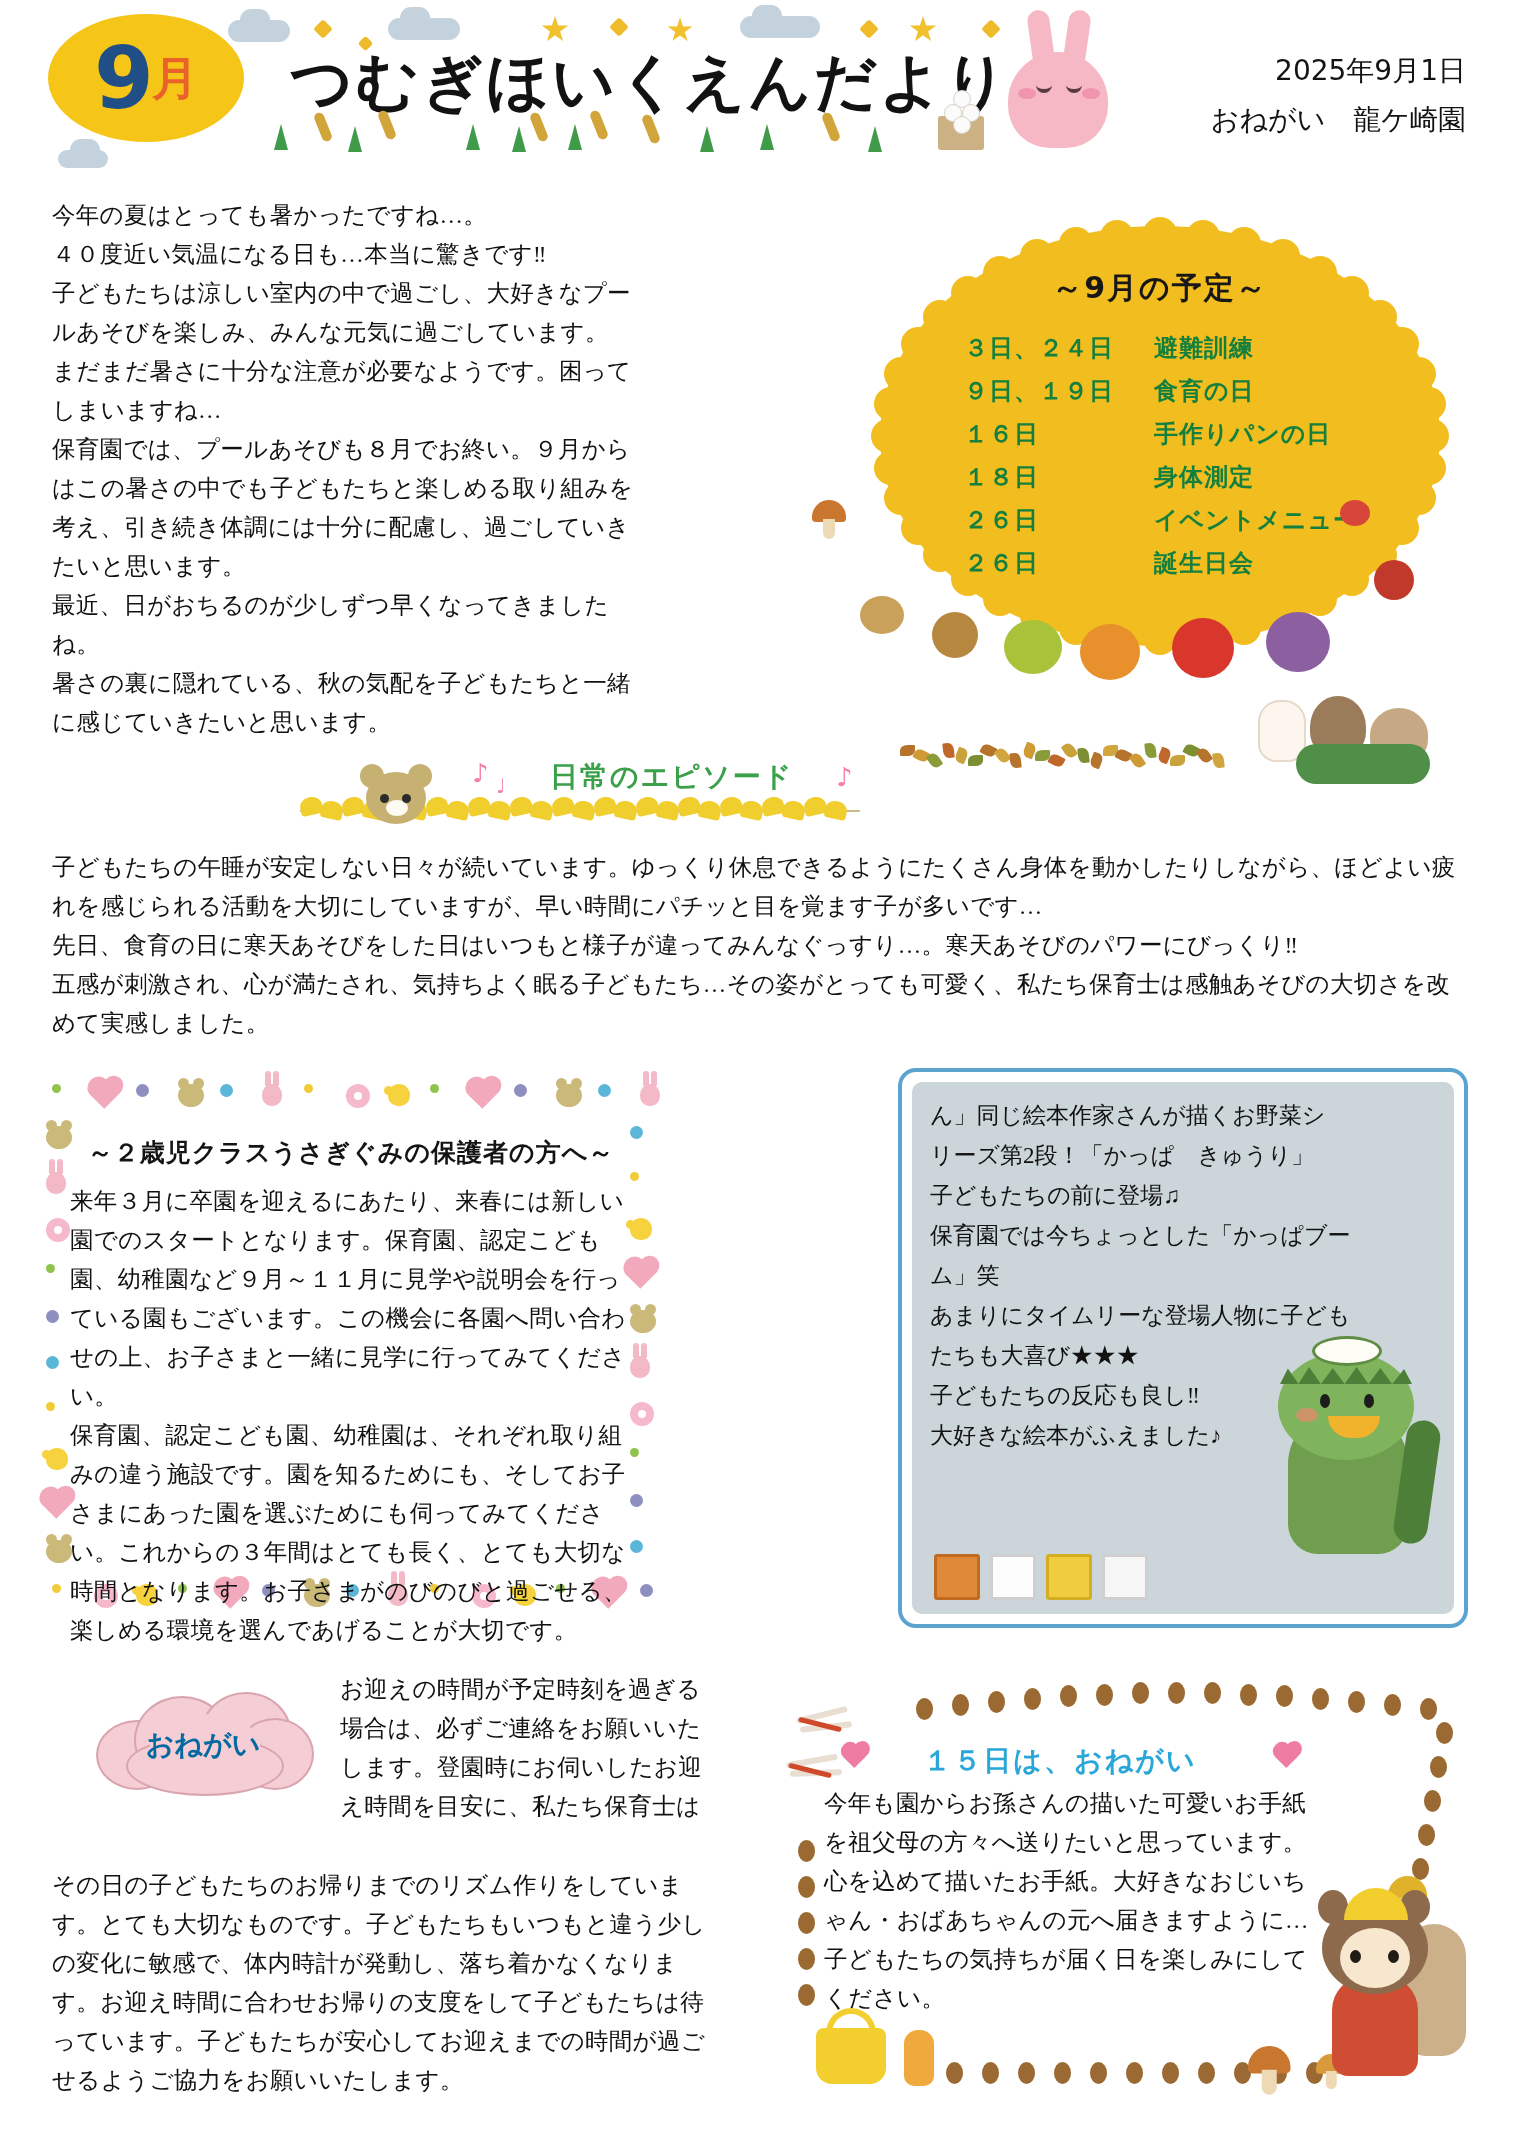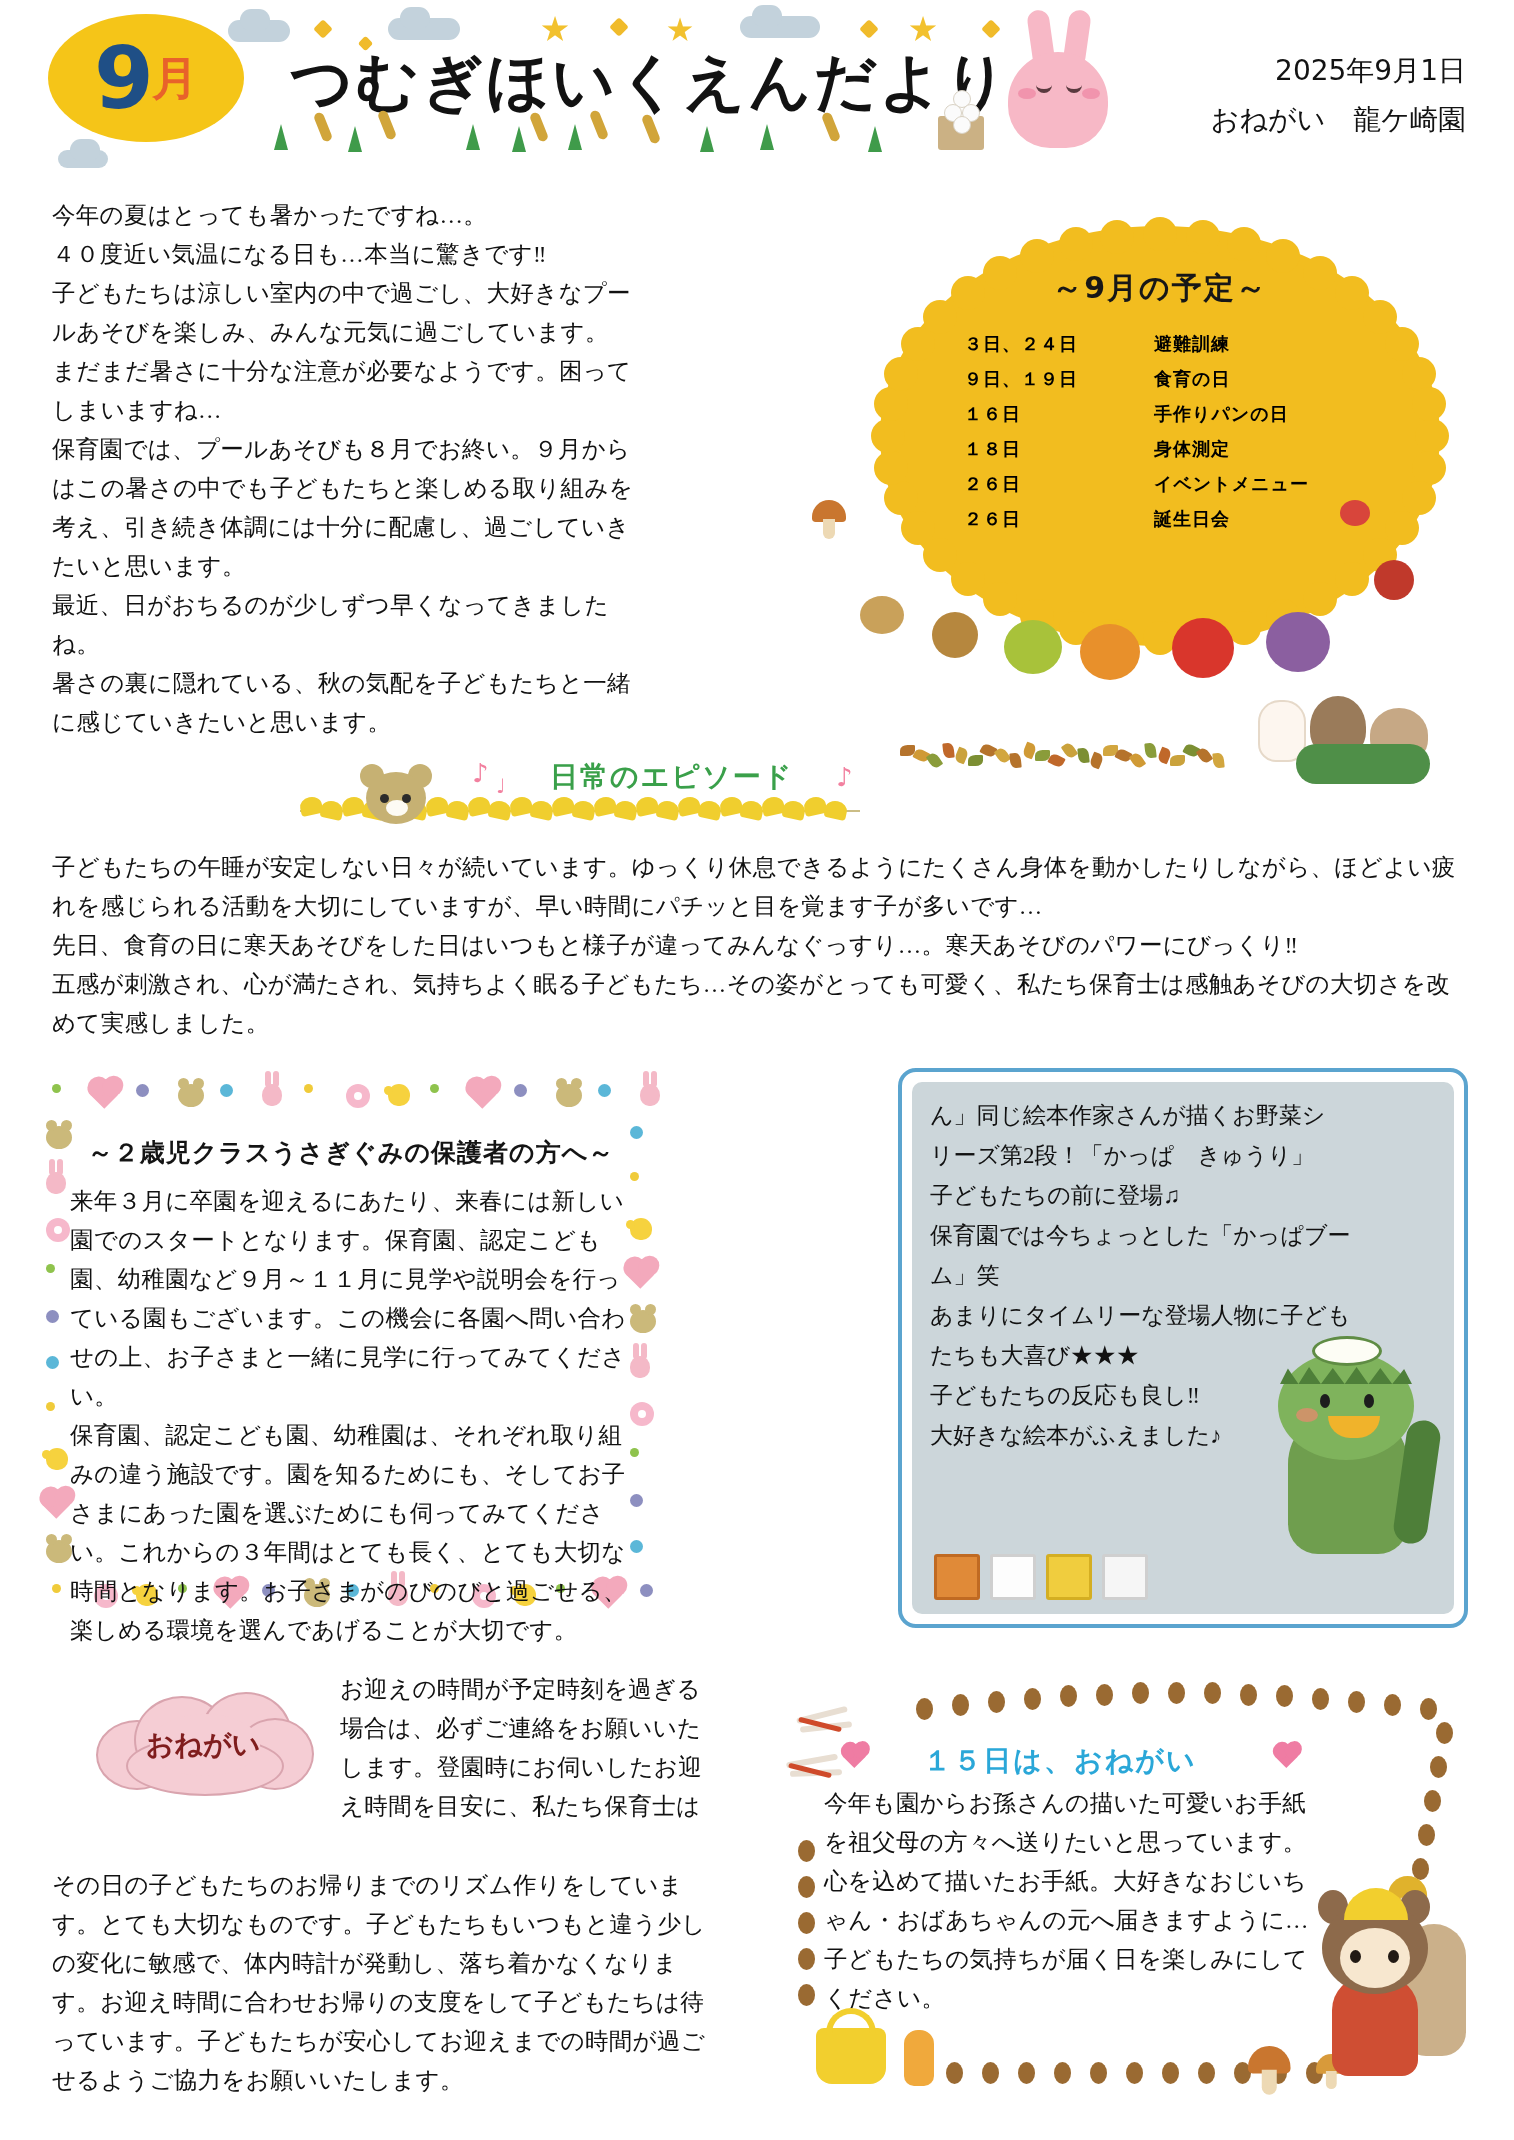--- a/index.html
+++ b/index.html
@@ -226,23 +226,23 @@
   #schedule-list {
     position: absolute;
     left: 84px; top: 106px;
     width: 430px;
   }
   .sch-row {
     display: flex;
     align-items: flex-end;
     margin-bottom: 11px;
     font-family: "DejaVu Sans", sans-serif;
-    font-size: 18px;
+    font-size: 24px;
     font-weight: bold;
-    color: #000000;
+    color: #15803d;
     letter-spacing: 1px;
   }
   .sch-date { width: 190px; flex: none; }
   .sch-event { flex: 1; }
 
   
   .fruit { position: absolute; border-radius: 50%; }
   .leafrow {
     position: absolute;
     left: 900px; top: 745px;
@@ -554,21 +554,21 @@
     border-radius: 50%;
   }
   #onegai-label {
     position: absolute;
     left: 0; top: 36px;
     width: 214px;
     text-align: center;
     font-family: "DejaVu Sans", sans-serif;
     font-size: 28px;
     font-weight: bold;
-    color: #7f1d1d;
+    color: #0369a1;
     z-index: 4;
   }
   #onegai-text-a {
     position: absolute;
     left: 340px; top: 1670px;
     width: 370px;
   }
   #onegai-text-b {
     position: absolute;
     left: 52px; top: 1866px;

